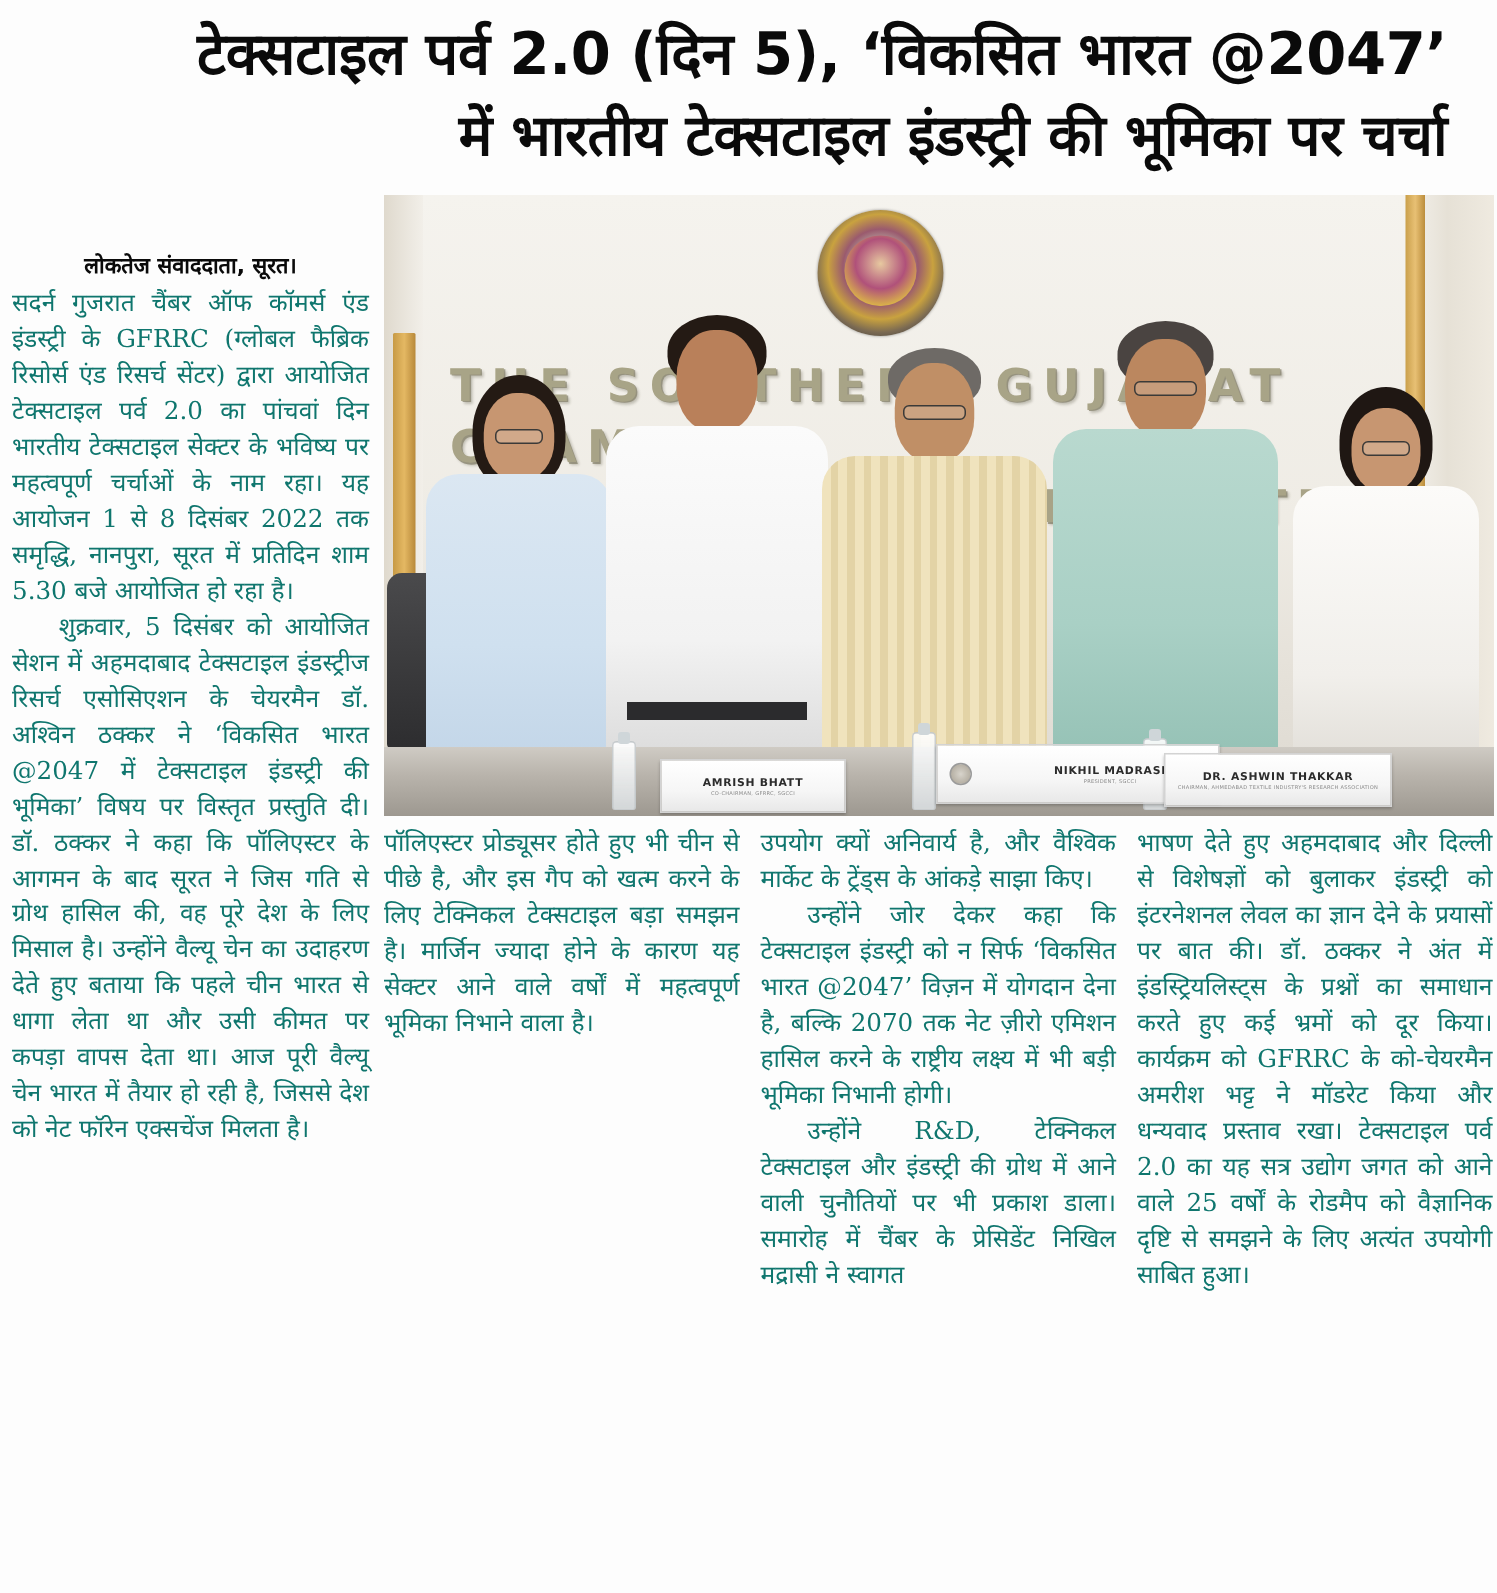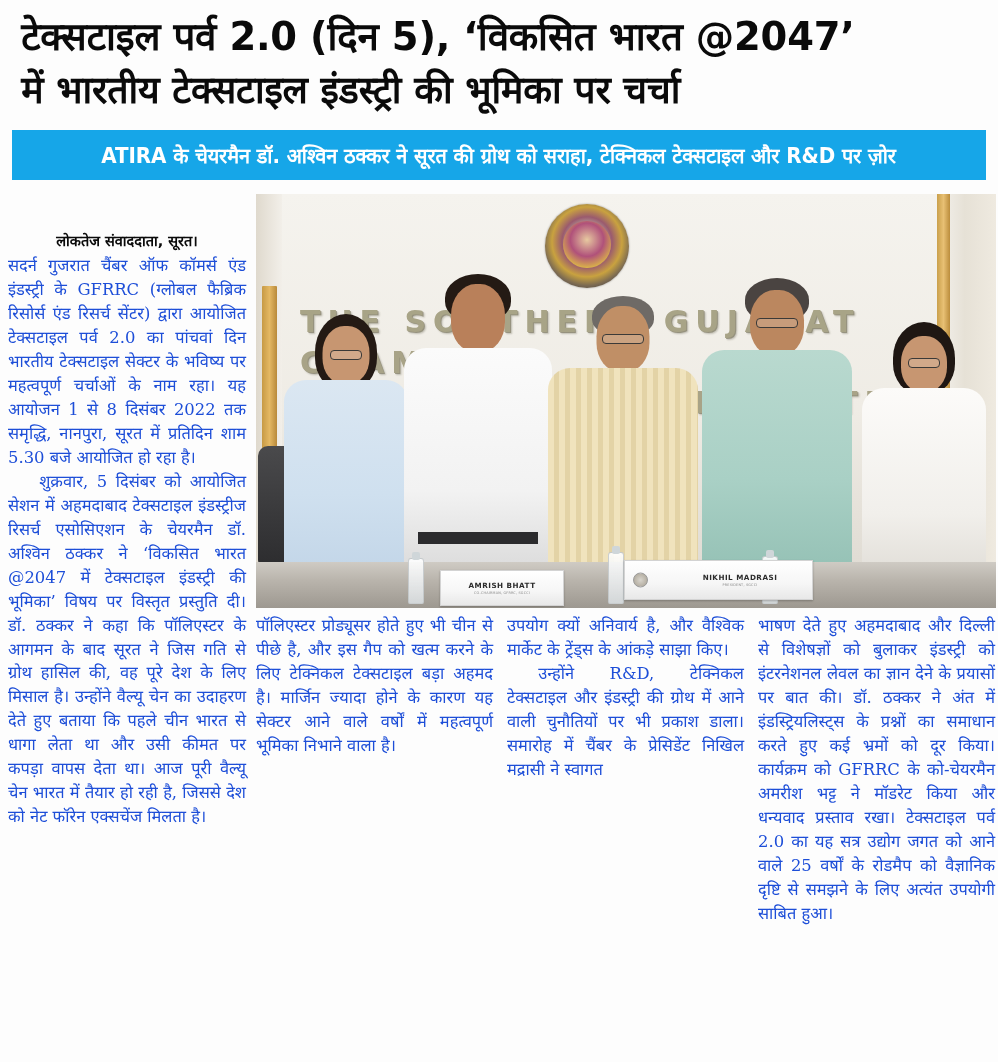--- a/index.html
+++ b/index.html
@@ -19,21 +19,21 @@
   .page {
     position: relative;
     width: 998px;
     height: 1062px;
     background: #fdfdfd;
   }
 
   
   .headline {
     padding: 10px 26px 0 14px;
-    text-align: left;
+    text-align: right;
   }
   .headline-line {
     font-family: "DejaVu Sans", "Liberation Sans", sans-serif;
     font-weight: bold;
     font-size: 39px;
     line-height: 1.38;
     letter-spacing: -0.2px;
     color: #0a0a0a;
     white-space: nowrap;
     transform: scaleX(0.985);
@@ -77,21 +77,21 @@
     margin: 0 0 4px 0;
     color: #0a0a0a;
   }
 
   .col-text {
     font-family: "DejaVu Serif", "Liberation Serif", serif;
     font-size: 16.4px;
     line-height: 1.46;
     text-align: justify;
     text-justify: inter-word;
-    color: #1d4ed8;
+    color: #0f766e;
     hyphens: none;
   }
   .col-text p {
     margin: 0;
     text-indent: 1.9em;
   }
   .col-text p.noindent {
     text-indent: 0;
   }
 
@@ -366,23 +366,20 @@
 </head>
 <body>
 
 <div class="page">
 
   <div class="headline">
     <div class="headline-line l1">टेक्सटाइल पर्व 2.0 (दिन 5), ‘विकसित भारत @2047’</div>
     <div class="headline-line l2">में भारतीय टेक्सटाइल इंडस्ट्री की भूमिका पर चर्चा</div>
   </div>
 
-  <div class="banner">
-    <div class="banner-text">ATIRA के चेयरमैन डॉ. अश्विन ठक्कर ने सूरत की ग्रोथ को सराहा, टेक्निकल टेक्सटाइल और R&amp;D पर ज़ोर</div>
-  </div>
 
   <div class="body-area">
 
     <div class="col1">
       <div class="byline">लोकतेज संवाददाता, सूरत।</div>
       <div class="col-text">
         <p class="noindent">सदर्न गुजरात चैंबर ऑफ कॉमर्स एंड इंडस्ट्री के GFRRC (ग्लोबल फैब्रिक रिसोर्स एंड रिसर्च सेंटर) द्वारा आयोजित टेक्सटाइल पर्व 2.0 का पांचवां दिन भारतीय टेक्सटाइल सेक्टर के भविष्य पर महत्वपूर्ण चर्चाओं के नाम रहा। यह आयोजन 1 से 8 दिसंबर 2022 तक समृद्धि, नानपुरा, सूरत में प्रतिदिन शाम 5.30 बजे आयोजित हो रहा है।</p>
         <p>शुक्रवार, 5 दिसंबर को आयोजित सेशन में अहमदाबाद टेक्सटाइल इंडस्ट्रीज रिसर्च एसोसिएशन के चेयरमैन डॉ. अश्विन ठक्कर ने ‘विकसित भारत @2047 में टेक्सटाइल इंडस्ट्री की भूमिका’ विषय पर विस्तृत प्रस्तुति दी। डॉ. ठक्कर ने कहा कि पॉलिएस्टर के आगमन के बाद सूरत ने जिस गति से ग्रोथ हासिल की, वह पूरे देश के लिए मिसाल है। उन्होंने वैल्यू चेन का उदाहरण देते हुए बताया कि पहले चीन भारत से धागा लेता था और उसी कीमत पर कपड़ा वापस देता था। आज पूरी वैल्यू चेन भारत में तैयार हो रही है, जिससे देश को नेट फॉरेन एक्सचेंज मिलता है।</p>
       </div>
     </div>
@@ -448,34 +445,39 @@
           <div class="np-name">AMRISH BHATT</div>
           <div class="np-sub">CO-CHAIRMAN, GFRRC, SGCCI</div>
         </div>
 
         <div class="nameplate np2">
           <div class="np-logo"></div>
           <div class="np-name">NIKHIL MADRASI</div>
           <div class="np-sub">PRESIDENT, SGCCI</div>
         </div>
 
+        <div class="nameplate np3">
+          <div class="np-name">DR. ASHWIN THAKKAR</div>
+          <div class="np-sub">CHAIRMAN, AHMEDABAD TEXTILE INDUSTRY'S RESEARCH ASSOCIATION</div>
+        </div>
       </div>
     </div>
 
     <div class="lower-cols">
 
       <div class="col">
         <div class="col-text">
-          <p class="noindent">पॉलिएस्टर प्रोड्यूसर होते हुए भी चीन से पीछे है, और इस गैप को खत्म करने के लिए टेक्निकल टेक्सटाइल बड़ा अहमद है। मार्जिन ज्यादा होने के कारण यह सेक्टर आने वाले वर्षों में महत्वपूर्ण भूमिका निभाने वाला है।</p>
+          <p class="noindent">पॉलिएस्टर प्रोड्यूसर होते हुए भी चीन से पीछे है, और इस गैप को खत्म करने के लिए टेक्निकल टेक्सटाइल बड़ा समझन है। मार्जिन ज्यादा होने के कारण यह सेक्टर आने वाले वर्षों में महत्वपूर्ण भूमिका निभाने वाला है।</p>
         </div>
       </div>
 
       <div class="col">
         <div class="col-text">
           <p class="noindent">उपयोग क्यों अनिवार्य है, और वैश्विक मार्केट के ट्रेंड्स के आंकड़े साझा किए।</p>
+          <p>उन्होंने जोर देकर कहा कि टेक्सटाइल इंडस्ट्री को न सिर्फ ‘विकसित भारत @2047’ विज़न में योगदान देना है, बल्कि 2070 तक नेट ज़ीरो एमिशन हासिल करने के राष्ट्रीय लक्ष्य में भी बड़ी भूमिका निभानी होगी।</p>
           <p>उन्होंने R&amp;D, टेक्निकल टेक्सटाइल और इंडस्ट्री की ग्रोथ में आने वाली चुनौतियों पर भी प्रकाश डाला। समारोह में चैंबर के प्रेसिडेंट निखिल मद्रासी ने स्वागत</p>
         </div>
       </div>
 
       <div class="col">
         <div class="col-text">
           <p class="noindent">भाषण देते हुए अहमदाबाद और दिल्ली से विशेषज्ञों को बुलाकर इंडस्ट्री को इंटरनेशनल लेवल का ज्ञान देने के प्रयासों पर बात की। डॉ. ठक्कर ने अंत में इंडस्ट्रियलिस्ट्स के प्रश्नों का समाधान करते हुए कई भ्रमों को दूर किया। कार्यक्रम को GFRRC के को-चेयरमैन अमरीश भट्ट ने मॉडरेट किया और धन्यवाद प्रस्ताव रखा। टेक्सटाइल पर्व 2.0 का यह सत्र उद्योग जगत को आने वाले 25 वर्षों के रोडमैप को वैज्ञानिक दृष्टि से समझने के लिए अत्यंत उपयोगी साबित हुआ।</p>
         </div>
       </div>
 

